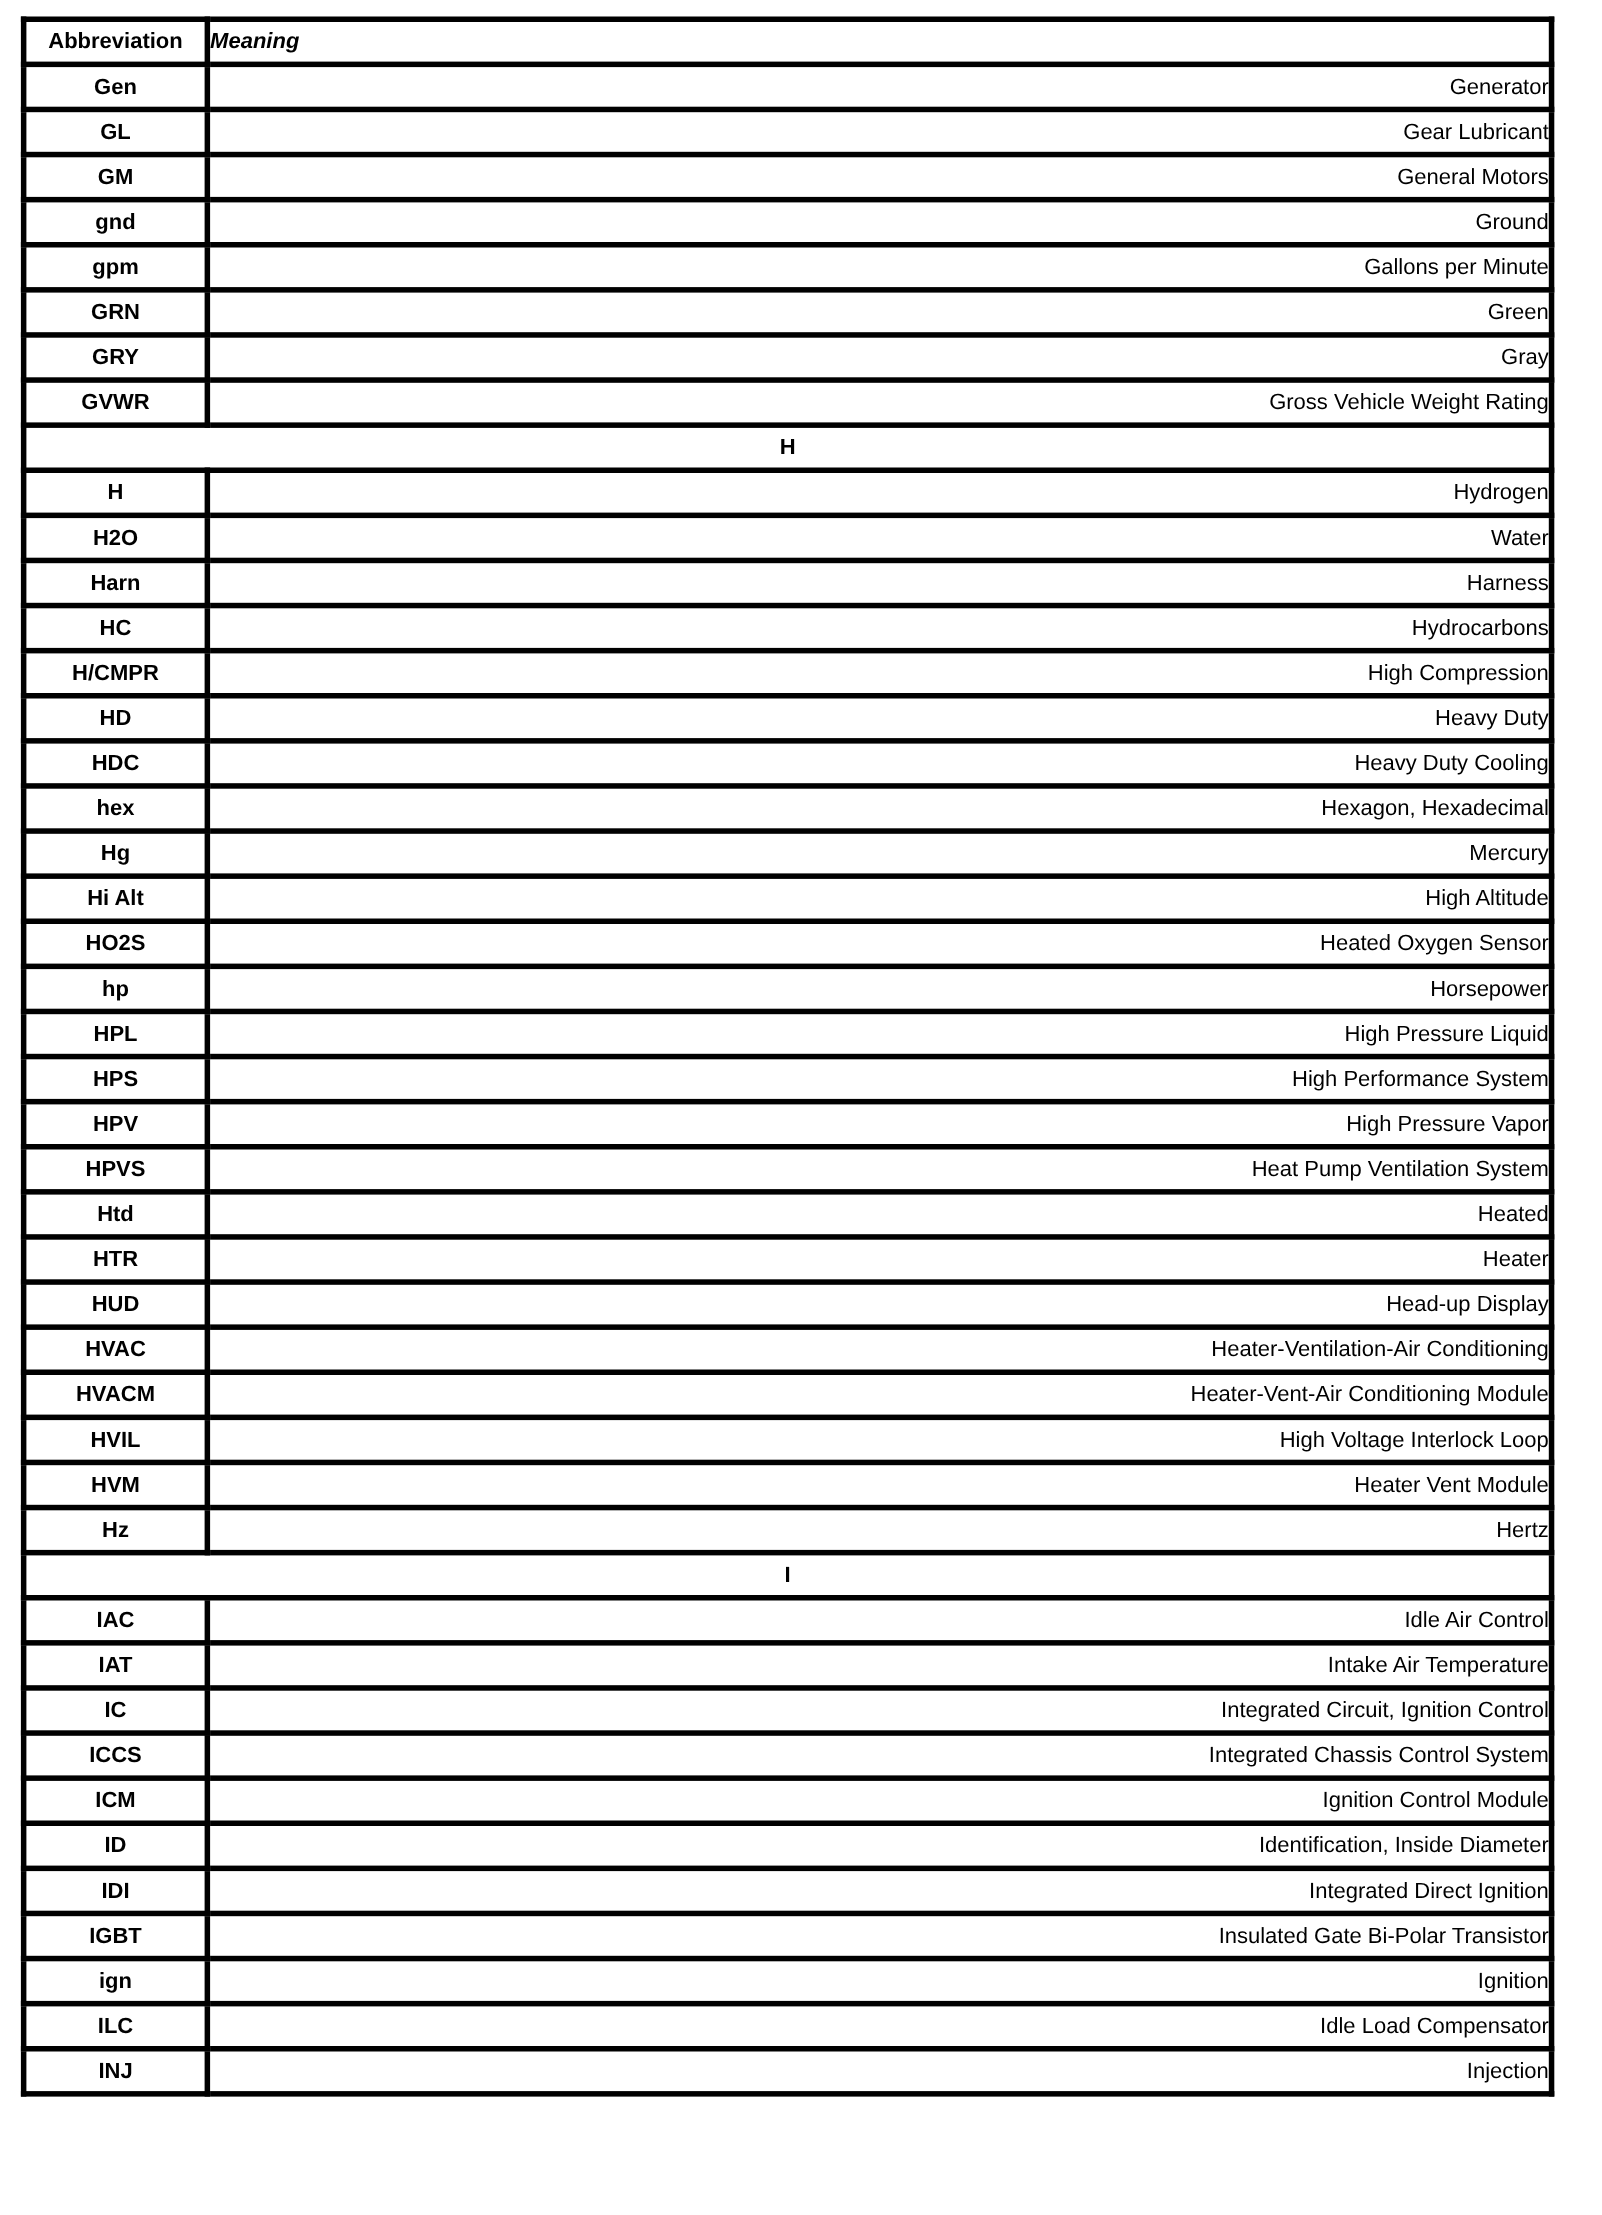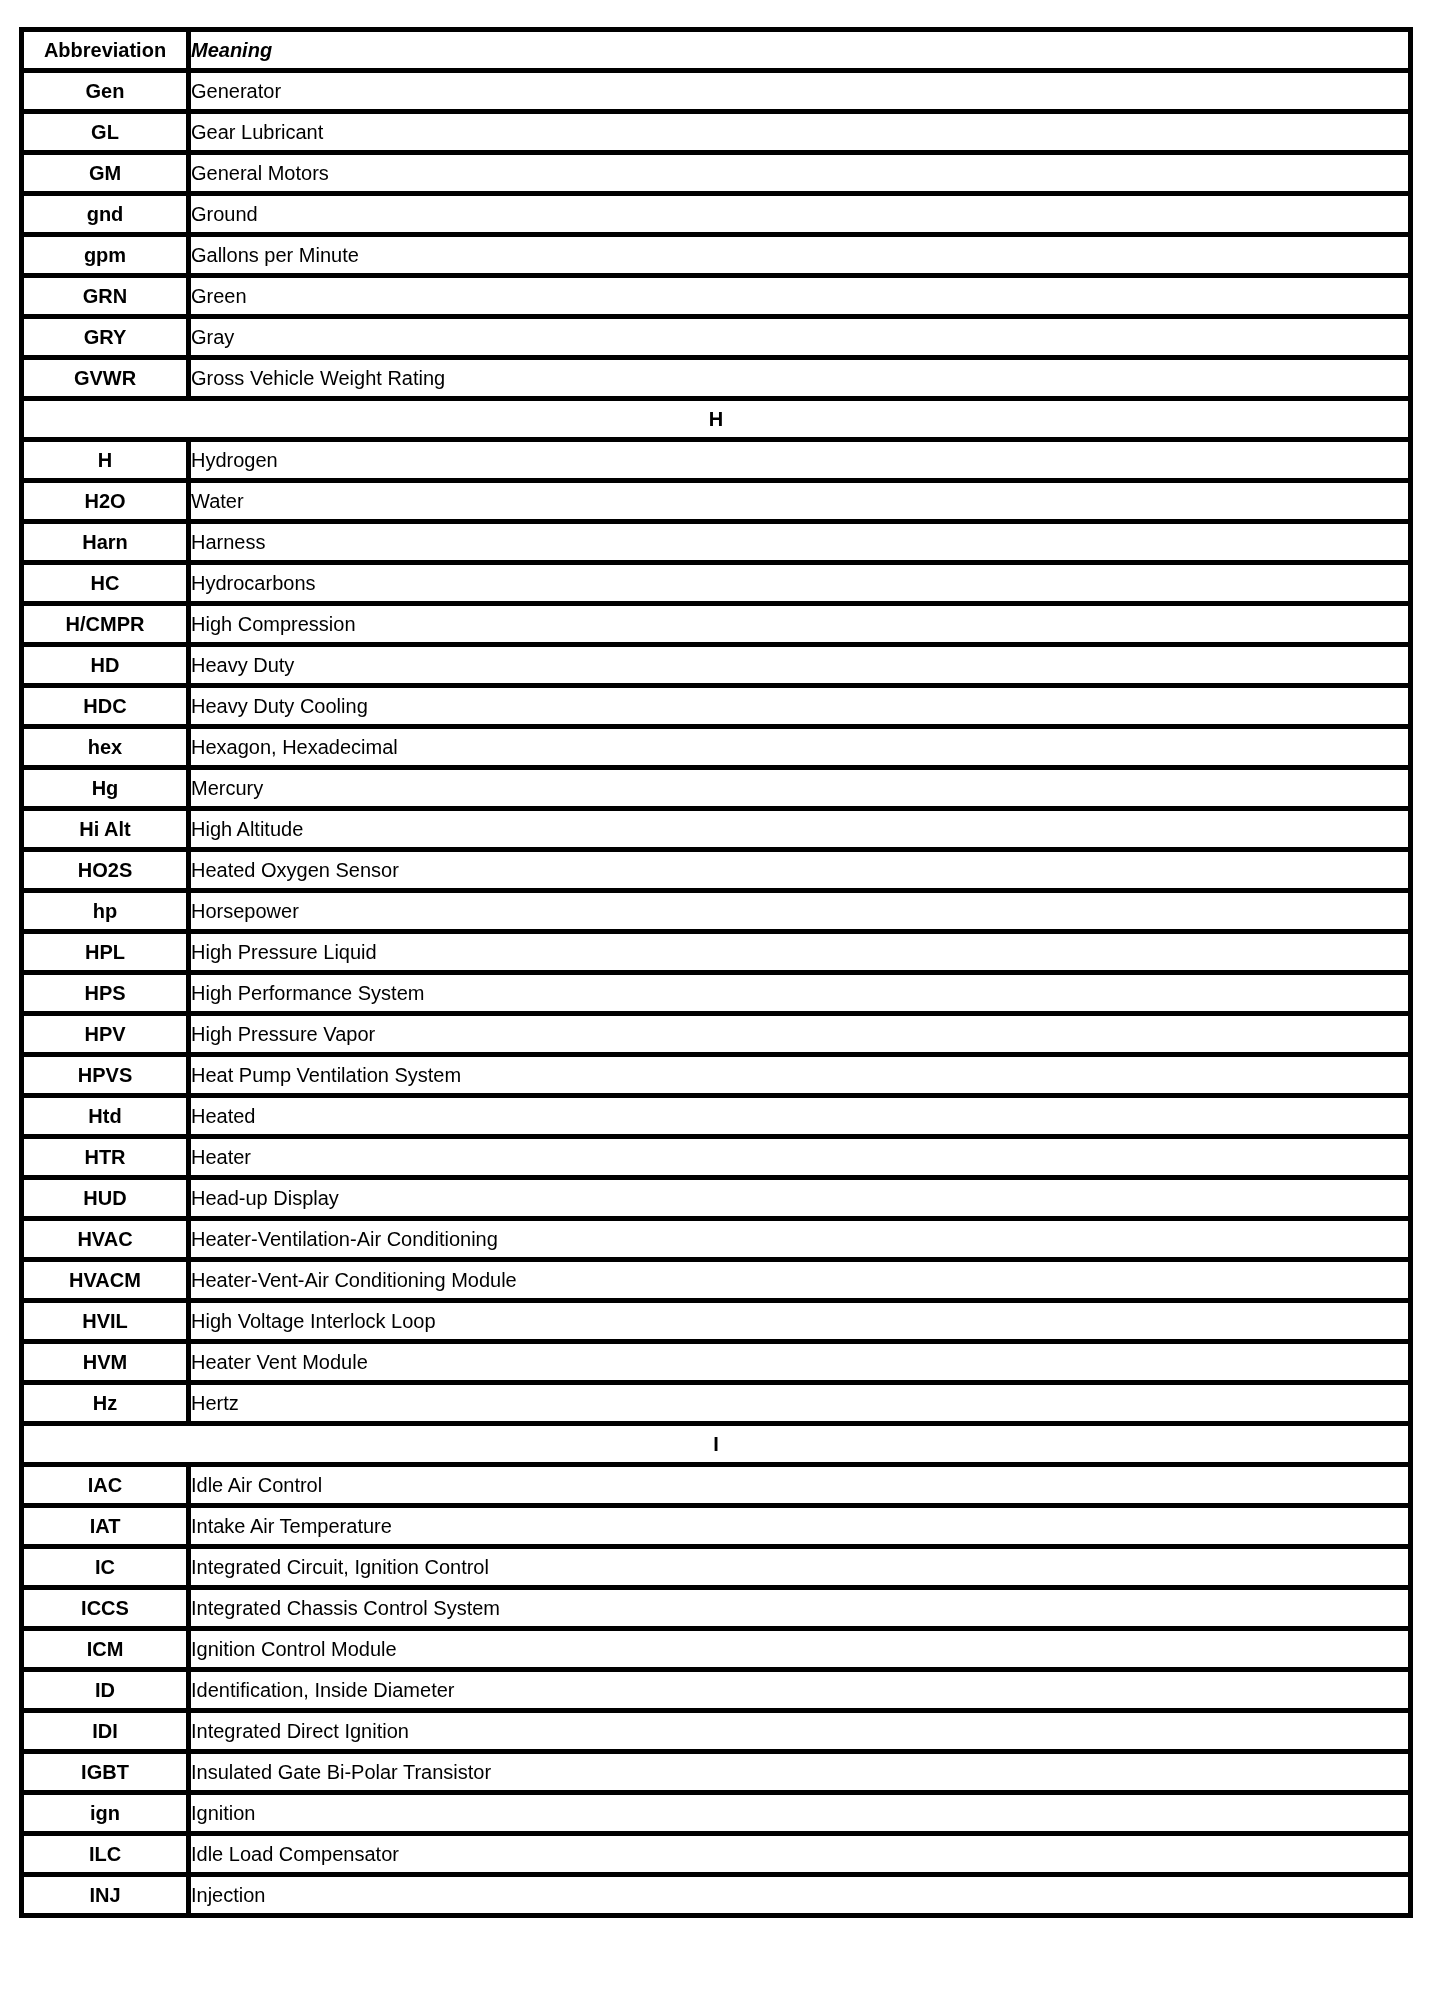--- a/index.html
+++ b/index.html
@@ -15,21 +15,20 @@
     font-family: "Liberation Sans", sans-serif;
     color: #000000;
   }
   table.abbr-table {
     position: absolute;
     left: 19px;
     top: 15px;
     width: 1394px;
     border-collapse: collapse;
     table-layout: fixed;
-    margin-top: 12px;
   }
   table.abbr-table col.c-abbr { width: 167px; }
   table.abbr-table th,
   table.abbr-table td {
     border: 5px solid #000000;
     height: 36px;
     font-size: 20px;
     line-height: 1.1;
     padding: 0;
     color: #000000;
@@ -44,21 +43,21 @@
   th.h-meaning {
     font-weight: bold;
     text-align: left;
     font-style: italic;
   }
   td.abbr {
     text-align: center;
     font-weight: bold;
   }
   td.meaning {
-    text-align: left;
+    text-align: right;
     padding-left: 7px;
     font-weight: normal;
   }
   td.section-cell {
     text-align: center;
     font-weight: bold;
   }
 </style>
 </head>
 <body>

